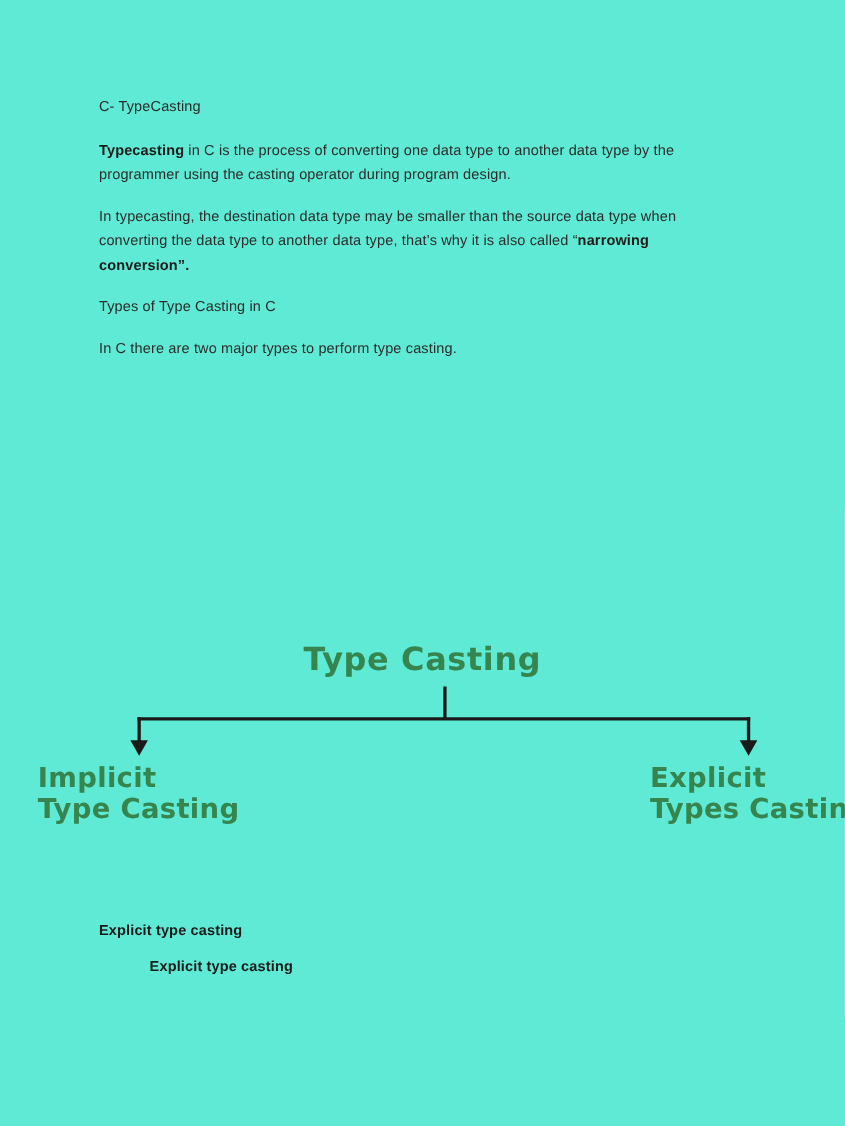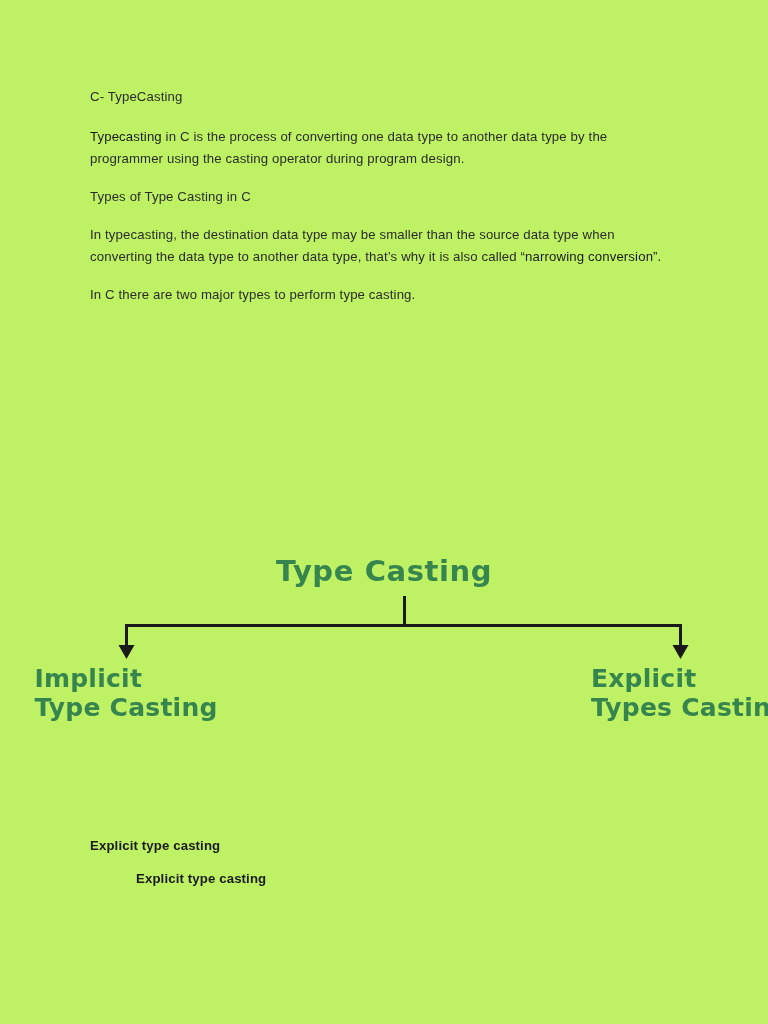--- a/index.html
+++ b/index.html
@@ -12,58 +12,58 @@
     height: 1024px;
     position: relative;
     overflow: hidden;
     font-family: "Liberation Sans", sans-serif;
     -webkit-font-smoothing: antialiased;
   }
 
   .page {
     position: absolute;
     inset: 0;
-    background: #bef264;
+    background: #5eead4;
   }
 
   
   .doc-body {
     position: absolute;
     left: 90px;
     top: 86px;
     width: 578px;
   }
 
   .para {
     margin: 0 0 16px 0;
     font-size: 13.2px;
     line-height: 22px;
     color: #2b2b2b;
     letter-spacing: 0.01em;
   }
   .para:last-child { margin-bottom: 10px; }
 
   .para b, .para strong {
-    font-weight: 400;
+    font-weight: 700;
     color: #1a1a1a;
   }
 
   .para-heading {
     margin-bottom: 18px;
   }
 
   .para-types {
     margin-bottom: 16px;
   }
 
   
   .figure {
     position: absolute;
     left: 0;
-    top: 544px;
+    top: 572px;
     width: 768px;
     height: 190px;
     overflow: hidden;
   }
 
   .fig-title {
     position: absolute;
     left: 0;
     top: 10px;
     width: 768px;
@@ -135,26 +135,26 @@
 <div class="page">
 
   <div class="doc-body">
 
     <p class="para para-heading">C- TypeCasting</p>
 
     <p class="para">
       <b>Typecasting</b><span> in C is the process of converting one data type to another data type by the programmer using the casting operator during program design.</span>
     </p>
 
+    <p class="para">
+      <span>In typecasting, the destination data type may be smaller than the source data type when converting the data type to another data type, that’s why it is also called “</span><b>narrowing conversion”.</b>
+    </p>
+
     <p class="para para-types">
       <span>Types of Type Casting in C</span>
-    </p>
-
-    <p class="para">
-      <span>In typecasting, the destination data type may be smaller than the source data type when converting the data type to another data type, that’s why it is also called “</span><b>narrowing conversion”.</b>
     </p>
 
     <p class="para">
       <span>In C there are two major types to perform type casting.</span>
     </p>
   </div>
 
   <div class="figure">
 
     <div class="fig-title">Type Casting</div>

